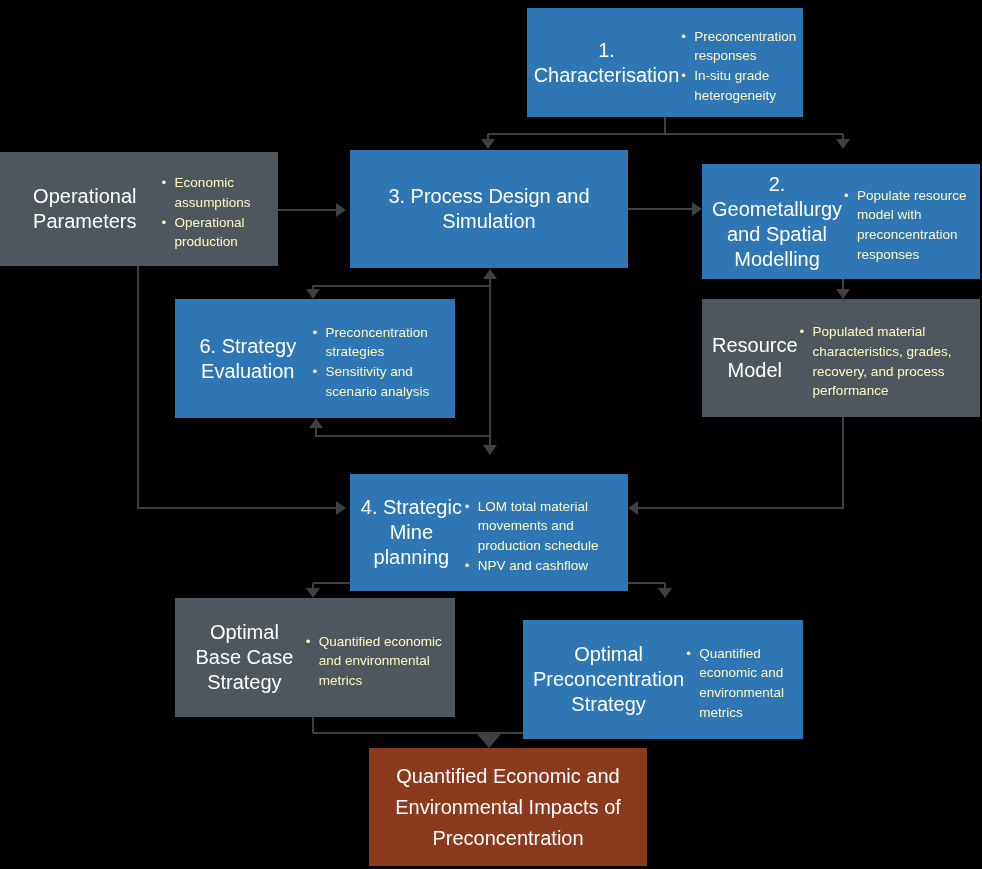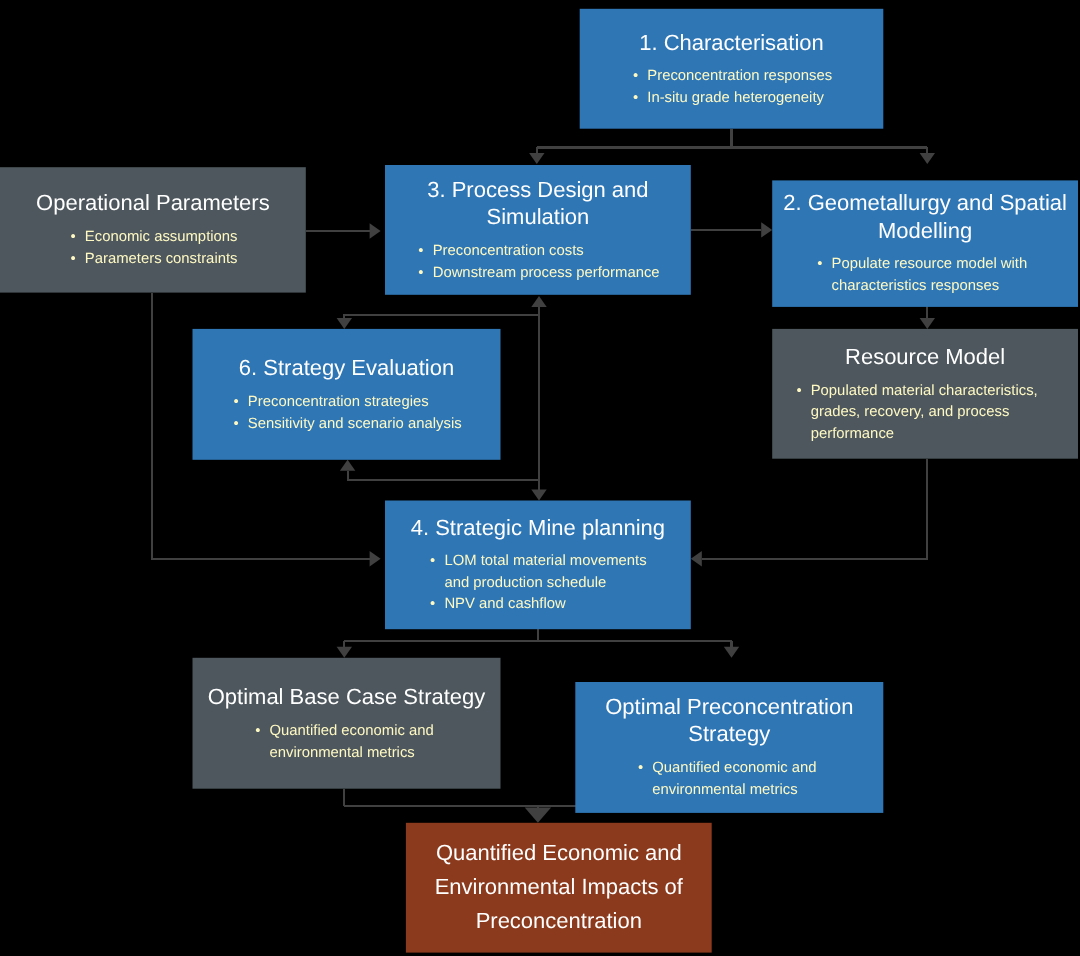--- a/index.html
+++ b/index.html
@@ -1,19 +1,19 @@
 <!DOCTYPE html>
 <html><head>
 <meta charset="utf-8">
 <style>
   html,body{margin:0;padding:0;background:#000;}
   .stage{position:relative;width:982px;height:869px;background:#000;
          font-family:"Liberation Sans",sans-serif;overflow:hidden;}
   .connectors{position:absolute;left:0;top:0;}
-  .box{position:absolute;display:flex;flex-direction:column;justify-content:center;
+  .box{position:absolute;display:flex;flex-direction:row;justify-content:center;
        align-items:center;text-align:center;color:#fff;box-sizing:border-box;padding:8px 10px;}
   .box.blue{background:#2F76B5;}
   .box.gray{background:#4E575D;}
   .box.red{background:#8C3A1D;margin-left:19px;}
   .box-title{font-size:20px;line-height:1.25;color:#fff;}
   .box.red .box-title{line-height:1.55;}
   .bullets{list-style:none;margin:7px 0 0;padding:0;display:inline-block;
            text-align:left;font-size:13.5px;line-height:1.45;color:#fef9c3;}
   .bullets li{position:relative;padding-left:15px;}
   .bullets li::before{content:"\2022";position:absolute;left:2px;}
@@ -80,55 +80,51 @@
     <ul class="bullets">
       <li>Preconcentration responses</li>
       <li>In-situ grade heterogeneity</li>
     </ul>
   </div>
 
   <div class="box gray" style="left:0;top:152px;width:278px;height:114px">
     <div class="box-title">Operational Parameters</div>
     <ul class="bullets">
       <li>Economic assumptions</li>
-      <li>Parameters constraints</li>
+      <li>Operational production</li>
     </ul>
   </div>
 
   <div class="box blue" style="left:350px;top:150px;width:278px;height:118px">
     <div class="box-title">3. Process Design and Simulation</div>
-    <ul class="bullets">
-      <li>Preconcentration costs</li>
-      <li>Downstream process performance</li>
-    </ul>
   </div>
 
   <div class="box blue" style="left:702px;top:164px;width:278px;height:115px">
     <div class="box-title">2. Geometallurgy and Spatial Modelling</div>
     <ul class="bullets" style="max-width:200px">
-      <li>Populate resource model with characteristics responses</li>
+      <li>Populate resource model with preconcentration responses</li>
     </ul>
   </div>
 
   <div class="box blue" style="left:175px;top:299px;width:280px;height:119px">
     <div class="box-title">6. Strategy Evaluation</div>
     <ul class="bullets">
       <li>Preconcentration strategies</li>
       <li>Sensitivity and scenario analysis</li>
     </ul>
   </div>
 
   <div class="box gray" style="left:702px;top:299px;width:278px;height:118px">
     <div class="box-title">Resource Model</div>
     <ul class="bullets" style="max-width:238px">
       <li>Populated material characteristics, grades, recovery, and process performance</li>
     </ul>
   </div>
 
-  <div class="box blue" style="left:350px;top:455px;width:278px;height:117px">
+  <div class="box blue" style="left:350px;top:474px;width:278px;height:117px">
     <div class="box-title">4. Strategic Mine planning</div>
     <ul class="bullets" style="max-width:200px">
       <li>LOM total material movements and production schedule</li>
       <li>NPV and cashflow</li>
     </ul>
   </div>
 
   <div class="box gray" style="left:175px;top:598px;width:280px;height:119px">
     <div class="box-title">Optimal Base Case Strategy</div>
     <ul class="bullets" style="max-width:170px">

